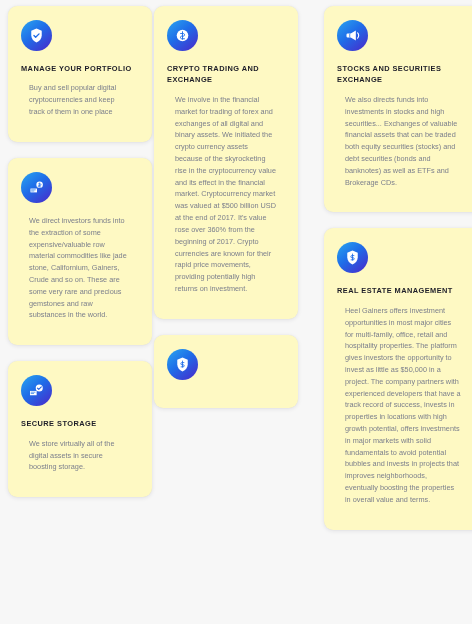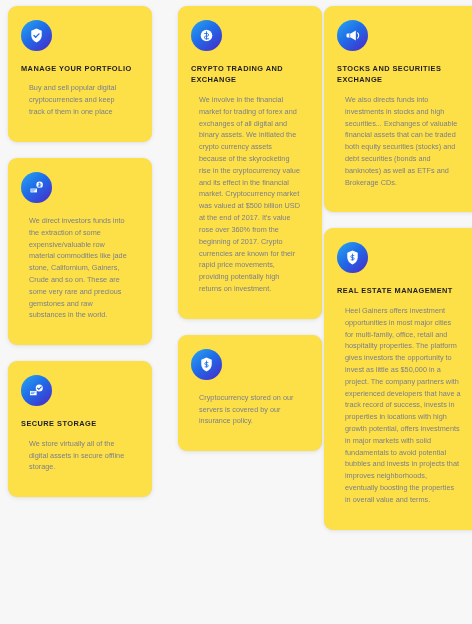--- a/index.html
+++ b/index.html
@@ -21,25 +21,25 @@
     box-sizing: border-box;
     padding: 6px 8px;
   }
 
   .column {
     position: absolute;
     top: 6px;
     width: 144px;
   }
   .col-1 { left: 8px; }
-  .col-2 { left: 178px; }
+  .col-2 { left: 154px; }
   .col-3 { left: 324px; width: 158px; }
 
   .card {
-    background: #fde047;
+    background: #fef9c3;
     border-radius: 9px;
     box-shadow: 0 1px 4px rgba(25, 30, 60, 0.10), 0 0 1px rgba(25,30,60,0.08);
     padding: 14px 13px 16px 13px;
     margin-bottom: 16px;
     box-sizing: border-box;
   }
 
   .icon-badge {
     width: 31px;
     height: 31px;
@@ -106,21 +106,21 @@
     <div class="card">
       <div class="icon-badge">
         <svg viewBox="0 0 24 24" aria-hidden="true">
           <path d="M2.8 12.6h9.4v6.1H2.8z" fill="#ffffff"></path>
           <circle cx="15.9" cy="8.4" r="5" fill="#ffffff"></circle>
           <path d="M13.3 8.6l1.9 1.9 3.6-3.7" fill="none" stroke="#2360e0" stroke-width="1.5" stroke-linecap="round" stroke-linejoin="round"></path>
           <path d="M4.4 14.4h5.6M4.4 16.3h3.6" fill="none" stroke="#2a7de8" stroke-width="1" stroke-linecap="round"></path>
         </svg>
       </div>
       <p class="card-title">SECURE STORAGE</p>
-      <p class="card-body">We store virtually all of the digital assets in secure offline storage.</p>
+      <p class="card-body">We store virtually all of the digital assets in secure boosting storage.</p>
     </div>
 
   </div>
 
   <div class="column col-2">
 
     <div class="card">
       <div class="icon-badge">
         <svg viewBox="0 0 24 24" aria-hidden="true">
           <circle cx="12" cy="12" r="8.2" fill="#ffffff"></circle>
@@ -133,21 +133,20 @@
     </div>
 
     <div class="card">
       <div class="icon-badge">
         <svg viewBox="0 0 24 24" aria-hidden="true">
           <path d="M12 2.2 4.6 5.3v6.2c0 4.6 3.1 8.6 7.4 10.3 4.3-1.7 7.4-5.7 7.4-10.3V5.3L12 2.2z" fill="#ffffff"></path>
           <path d="M12 7.1v8.6" fill="none" stroke="#1f6de8" stroke-width="1.2" stroke-linecap="round"></path>
           <path d="M14 9.3h-2.9a1.5 1.5 0 0 0 0 3h1.8a1.5 1.5 0 0 1 0 3H10" fill="none" stroke="#1f6de8" stroke-width="1.2" stroke-linecap="round" stroke-linejoin="round"></path>
         </svg>
       </div>
-      <p class="card-body">Cryptocurrency stored on our servers is covered by our insurance policy.</p>
     </div>
 
   </div>
 
   <div class="column col-3">
 
     <div class="card">
       <div class="icon-badge">
         <svg viewBox="0 0 24 24" aria-hidden="true">
           <path d="M5.2 9.1h4.3l7.2-4.2v14.2l-7.2-4.2H5.2a1.7 1.7 0 0 1-1.7-1.7v-2.4a1.7 1.7 0 0 1 1.7-1.7z" fill="#ffffff"></path>

